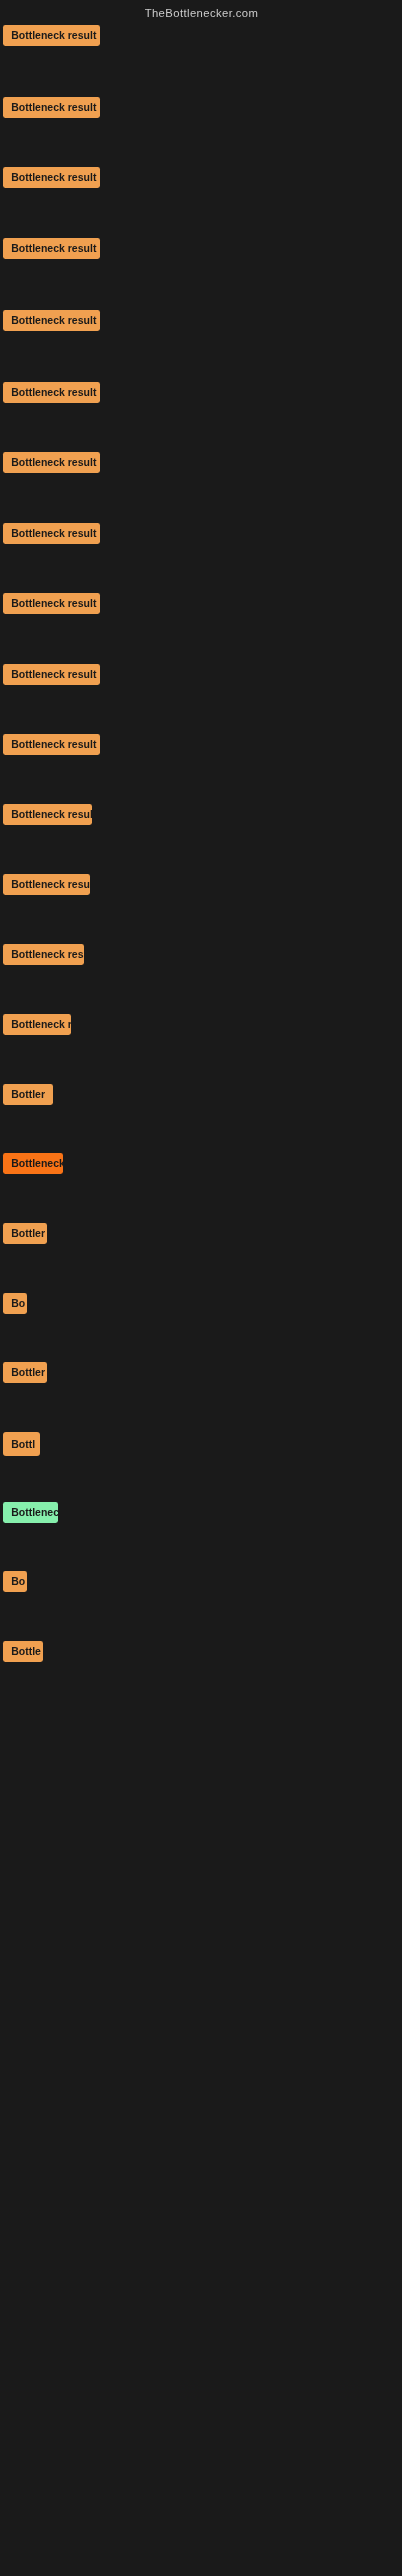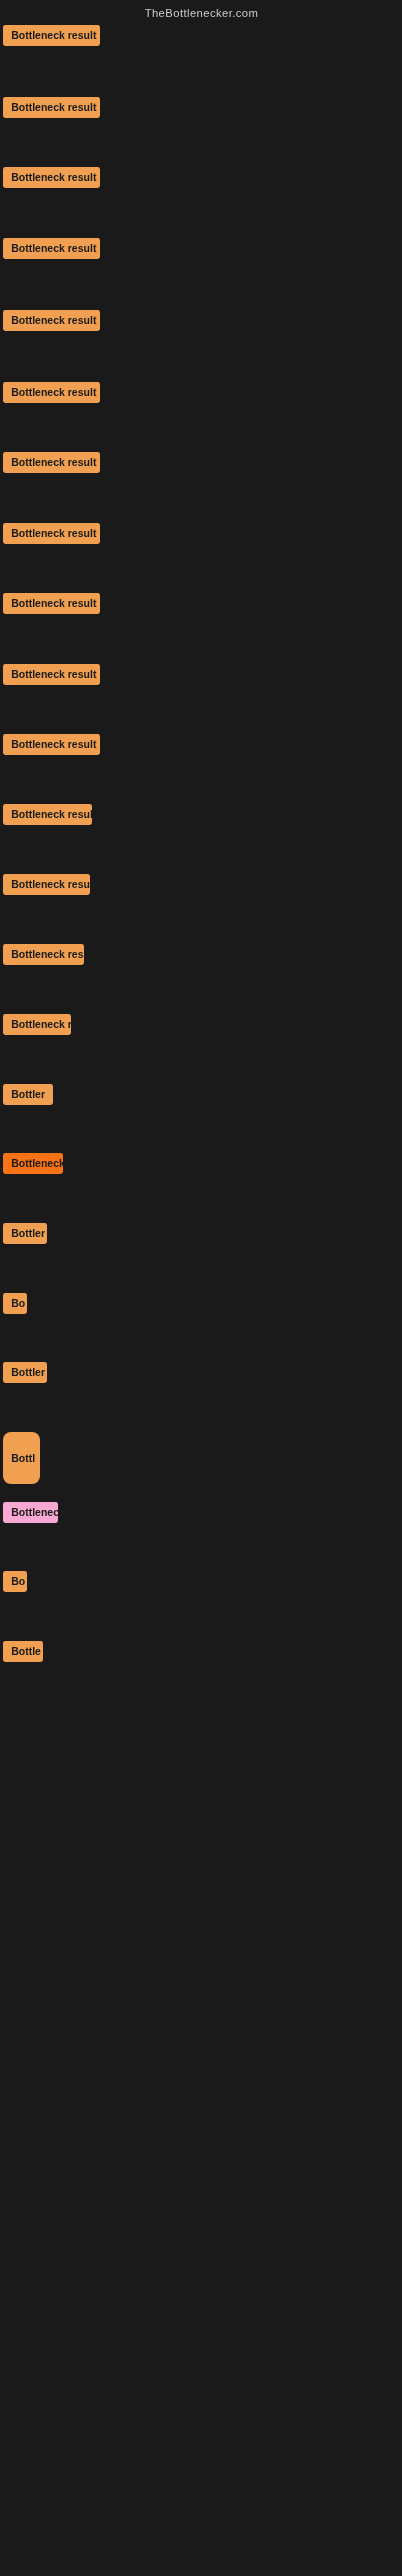--- a/index.html
+++ b/index.html
@@ -37,18 +37,18 @@
     <div style="position: absolute; top: 709px; left: 3.2px;"><span style="display: inline-block; background-color: rgb(240, 160, 80); color: rgb(26, 26, 26); font-size: 10.5px; font-weight: bold; padding: 4.8px 8px; border-radius: 2.4px; white-space: nowrap; overflow: hidden; max-width: 97px; font-family: Arial, sans-serif;">Bottleneck result</span></div>
     <div style="position: absolute; top: 779px; left: 3.2px;"><span style="display: inline-block; background-color: rgb(240, 160, 80); color: rgb(26, 26, 26); font-size: 10.5px; font-weight: bold; padding: 4.8px 8px; border-radius: 2.4px; white-space: nowrap; overflow: hidden; max-width: 89px; font-family: Arial, sans-serif;">Bottleneck result</span></div>
     <div style="position: absolute; top: 849px; left: 3.2px;"><span style="display: inline-block; background-color: rgb(240, 160, 80); color: rgb(26, 26, 26); font-size: 10.5px; font-weight: bold; padding: 4.8px 8px; border-radius: 2.4px; white-space: nowrap; overflow: hidden; max-width: 87px; font-family: Arial, sans-serif;">Bottleneck result</span></div>
     <div style="position: absolute; top: 919px; left: 3.2px;"><span style="display: inline-block; background-color: rgb(240, 160, 80); color: rgb(26, 26, 26); font-size: 10.5px; font-weight: bold; padding: 4.8px 8px; border-radius: 2.4px; white-space: nowrap; overflow: hidden; max-width: 81px; font-family: Arial, sans-serif;">Bottleneck result</span></div>
     <div style="position: absolute; top: 989px; left: 3.2px;"><span style="display: inline-block; background-color: rgb(240, 160, 80); color: rgb(26, 26, 26); font-size: 10.5px; font-weight: bold; padding: 4.8px 8px; border-radius: 2.4px; white-space: nowrap; overflow: hidden; max-width: 68px; font-family: Arial, sans-serif;">Bottleneck re</span></div>
     <div style="position: absolute; top: 1059px; left: 3.2px;"><span style="display: inline-block; background-color: rgb(240, 160, 80); color: rgb(26, 26, 26); font-size: 10.5px; font-weight: bold; padding: 4.8px 8px; border-radius: 2.4px; white-space: nowrap; overflow: hidden; max-width: 56px; font-family: Arial, sans-serif;">Bottler</span></div>
     <div style="position: absolute; top: 1128px; left: 3.2px;"><span style="display: inline-block; background-color: #f97316; color: rgb(26, 26, 26); font-size: 10.5px; font-weight: bold; padding: 4.8px 8px; border-radius: 2.4px; white-space: nowrap; overflow: hidden; max-width: 60px; font-family: Arial, sans-serif;">Bottleneck</span></div>
     <div style="position: absolute; top: 1198px; left: 3.2px;"><span style="display: inline-block; background-color: rgb(240, 160, 80); color: rgb(26, 26, 26); font-size: 10.5px; font-weight: bold; padding: 4.8px 8px; border-radius: 2.4px; white-space: nowrap; overflow: hidden; max-width: 44px; font-family: Arial, sans-serif;">Bottler</span></div>
     <div style="position: absolute; top: 1268px; left: 3.2px;"><span style="display: inline-block; background-color: rgb(240, 160, 80); color: rgb(26, 26, 26); font-size: 10.5px; font-weight: bold; padding: 4.8px 8px; border-radius: 2.4px; white-space: nowrap; overflow: hidden; max-width: 24px; font-family: Arial, sans-serif;">Bo</span></div>
     <div style="position: absolute; top: 1337px; left: 3.2px;"><span style="display: inline-block; background-color: rgb(240, 160, 80); color: rgb(26, 26, 26); font-size: 10.5px; font-weight: bold; padding: 4.8px 8px; border-radius: 2.4px; white-space: nowrap; overflow: hidden; max-width: 44px; font-family: Arial, sans-serif;">Bottler</span></div>
-    <div style="position: absolute; top: 1407px; left: 3.2px;"><span style="display: inline-block; background-color: rgb(240, 160, 80); color: rgb(26, 26, 26); font-size: 10.5px; font-weight: bold; padding: 20px 8px; border-radius: 8px; white-space: nowrap; overflow: hidden; max-width: 37px; font-family: Arial, sans-serif; text-align: right;">Bottl</span></div>
-    <div style="position: absolute; top: 1477px; left: 3.2px;"><span style="display: inline-block; background-color: #f9a8d4; color: rgb(26, 26, 26); font-size: 10.5px; font-weight: bold; padding: 4.8px 8px; border-radius: 2.4px; white-space: nowrap; overflow: hidden; max-width: 55px; font-family: Arial, sans-serif;">Bottlenec</span></div>
+    <div style="position: absolute; top: 1407px; left: 3.2px;"><span style="display: inline-block; background-color: rgb(240, 160, 80); color: rgb(26, 26, 26); font-size: 10.5px; font-weight: bold; padding: 6px 8px; border-radius: 3px; white-space: nowrap; overflow: hidden; max-width: 37px; font-family: Arial, sans-serif; text-align: right;">Bottl</span></div>
+    <div style="position: absolute; top: 1477px; left: 3.2px;"><span style="display: inline-block; background-color: #86efac; color: rgb(26, 26, 26); font-size: 10.5px; font-weight: bold; padding: 4.8px 8px; border-radius: 2.4px; white-space: nowrap; overflow: hidden; max-width: 55px; font-family: Arial, sans-serif;">Bottlenec</span></div>
     <div style="position: absolute; top: 1546px; left: 3.2px;"><span style="display: inline-block; background-color: rgb(240, 160, 80); color: rgb(26, 26, 26); font-size: 10.5px; font-weight: bold; padding: 4.8px 8px; border-radius: 2.4px; white-space: nowrap; overflow: hidden; max-width: 24px; font-family: Arial, sans-serif;">Bo</span></div>
     <div style="position: absolute; top: 1616px; left: 3.2px;"><span style="display: inline-block; background-color: rgb(240, 160, 80); color: rgb(26, 26, 26); font-size: 10.5px; font-weight: bold; padding: 4.8px 8px; border-radius: 2.4px; white-space: nowrap; overflow: hidden; max-width: 40px; font-family: Arial, sans-serif;">Bottle</span></div>
   </div>
 
 
 </body></html>

